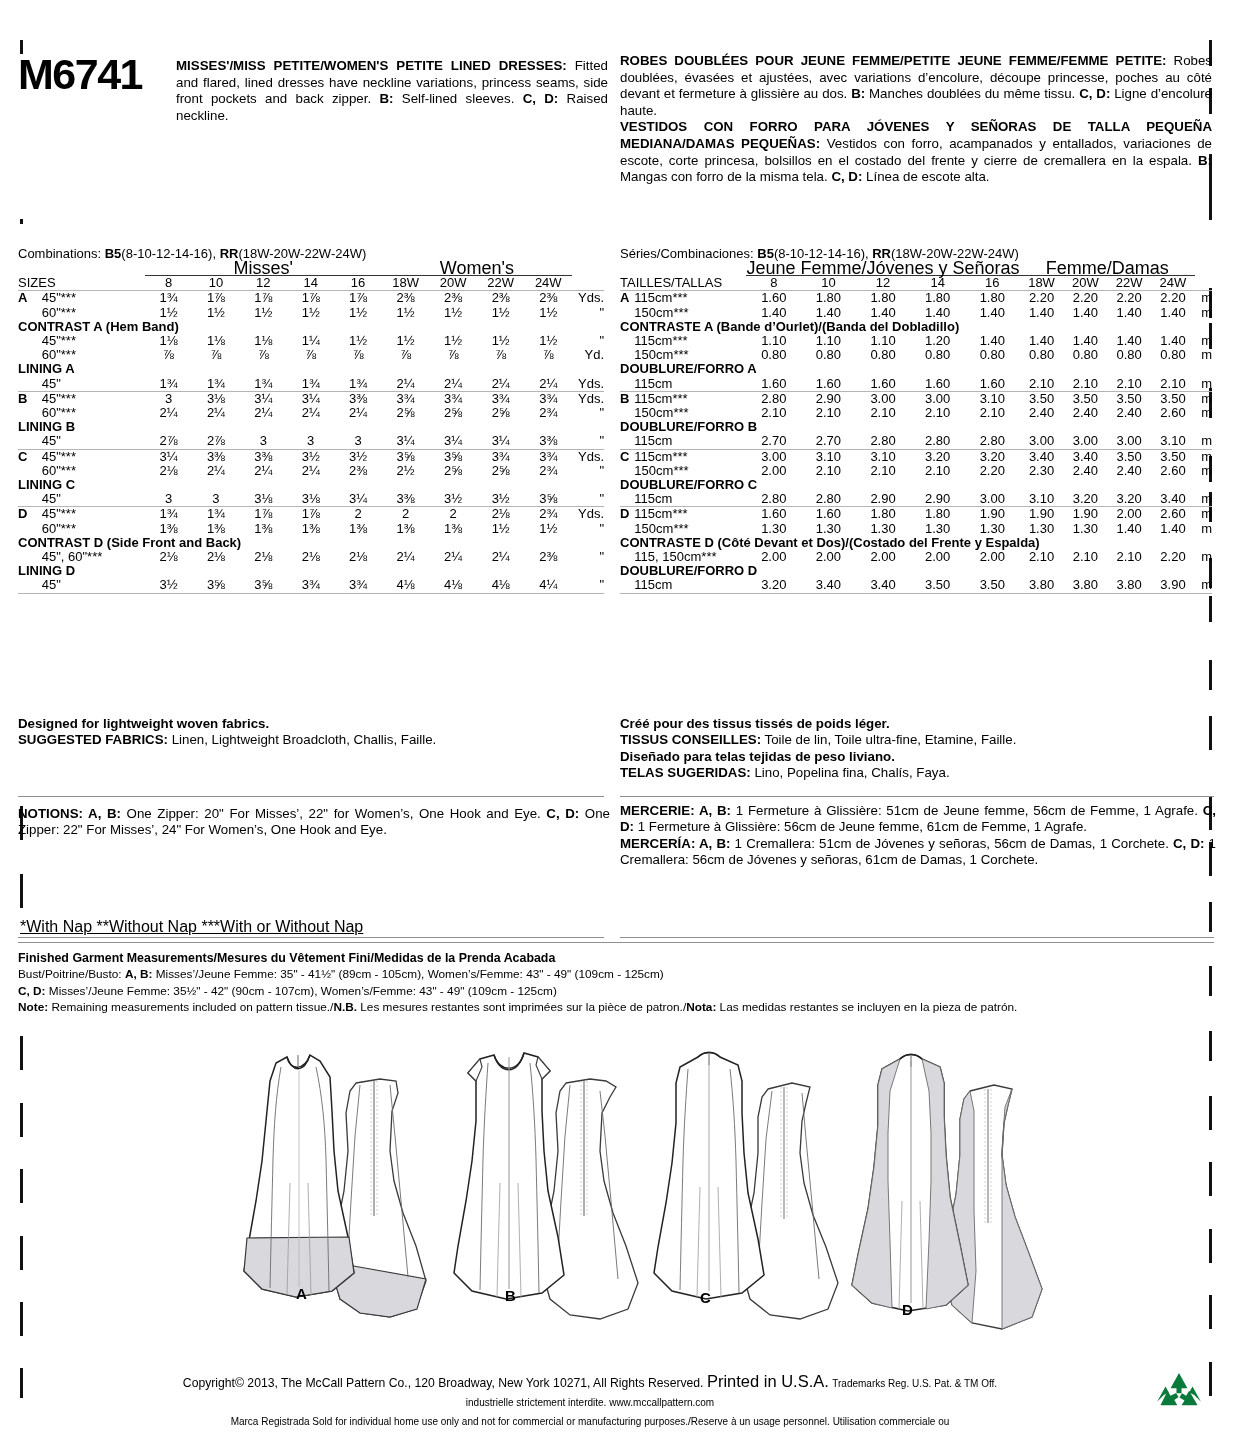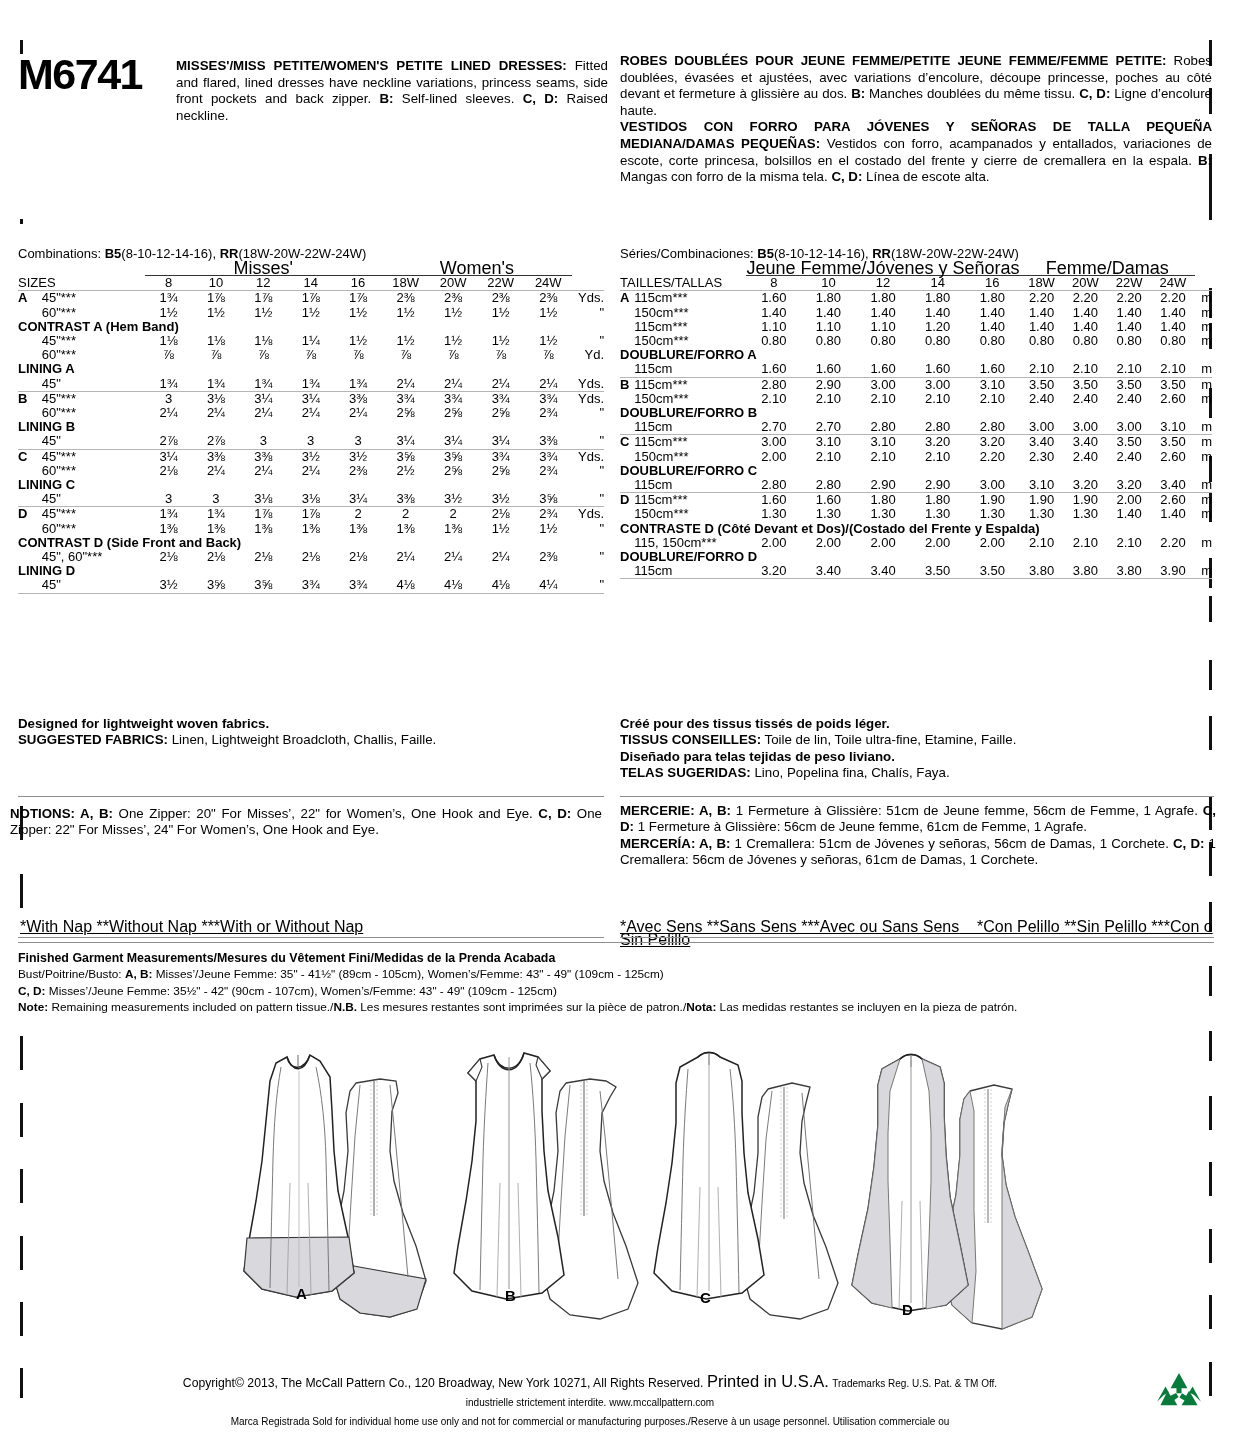--- a/index.html
+++ b/index.html
@@ -32,21 +32,21 @@
   .unit{text-align:right;}
   .cap{text-align:center;font-size:18px;}
   .capline{border-bottom:1.2px solid #333;}
   .fr{font-size:13px;}
 
   
   .blk{position:absolute;font-size:13.3px;line-height:16.4px;}
   .blk b{font-weight:bold;}
   #fabL{left:18px;top:680px;width:586px;}
   #fabR{left:620px;top:680px;width:596px;}
-  #notL{left:10px;top:770px;width:592px;text-align:justify;}
+  #notL{left:18px;top:770px;width:592px;text-align:justify;}
   #notR{left:620px;top:767px;width:596px;text-align:justify;}
   .nap{position:absolute;font-size:16px;line-height:13px;text-decoration:underline;}
   #napL{left:20px;top:884px;}
   #napR{left:620px;top:884px;width:596px;}
 
   .sep{position:absolute;background:#8e8e8e;height:1.2px;}
 
   
   #fin{position:absolute;left:18px;top:914px;width:1200px;font-size:11.8px;
        line-height:16.3px;}
@@ -447,20 +447,23 @@
             <td class="num fr">1.40</td>
             <td class="num fr">1.40</td>
             <td class="num fr">1.40</td>
             <td class="num fr">1.40</td>
             <td class="num fr">1.40</td>
             <td class="num fr">1.40</td>
             <td class="num fr">1.40</td>
             <td class="unit">m</td>
           </tr>
           <tr>
+            <td colspan="12" class="sec lbl">CONTRASTE A (Bande d’Ourlet)/(Banda del Dobladillo)</td>
+          </tr>
+          <tr>
             <td class="vb lbl"></td>
             <td class="lbl">115cm***</td>
             <td class="num fr">1.10</td>
             <td class="num fr">1.10</td>
             <td class="num fr">1.10</td>
             <td class="num fr">1.20</td>
             <td class="num fr">1.40</td>
             <td class="num fr">1.40</td>
             <td class="num fr">1.40</td>
             <td class="num fr">1.40</td>
@@ -657,25 +660,20 @@
   <div class="blk" id="fabR"><b>Créé pour des tissus tissés de poids léger.</b><br><b>TISSUS CONSEILLES:</b> Toile de lin, Toile ultra-fine, Etamine, Faille.<br><b>Diseñado para telas tejidas de peso liviano.</b><br><b>TELAS SUGERIDAS:</b> Lino, Popelina fina, Chalís, Faya.</div>
   <div class="blk" id="fabL"><b>Designed for lightweight woven fabrics.</b><br><b>SUGGESTED FABRICS:</b> Linen, Lightweight Broadcloth, Challis, Faille.</div>
 
   <div class="sep" style="left:18px;top:760px;width:586px;"></div>
   <div class="sep" style="left:620px;top:760px;width:594px;"></div>
 
   <div class="blk" id="notL"><b>NOTIONS: A, B:</b> One Zipper: 20" For Misses’, 22" for Women’s, One Hook and Eye. <b>C, D:</b> One Zipper: 22" For Misses’, 24" For Women’s, One Hook and Eye.</div>
   <div class="blk" id="notR"><b>MERCERIE: A, B:</b> 1 Fermeture à Glissière: 51cm de Jeune femme, 56cm de Femme, 1 Agrafe. <b>C, D:</b> 1 Fermeture à Glissière: 56cm de Jeune femme, 61cm de Femme, 1 Agrafe.<br><b>MERCERÍA: A, B:</b> 1 Cremallera: 51cm de Jóvenes y señoras, 56cm de Damas, 1 Corchete. <b>C, D:</b> 1 Cremallera: 56cm de Jóvenes y señoras, 61cm de Damas, 1 Corchete.</div>
 
   <div class="nap" id="napL">*With Nap **Without Nap ***With or Without Nap</div>
-  <div class="nap" id="napR">
-    <span>*Avec Sens **Sans Sens ***Avec ou Sans Sens</span>
-    &nbsp;&nbsp;
-    <span>*Con Pelillo **Sin Pelillo ***Con o Sin Pelillo</span>
-  </div>
 
   <div class="sep" style="left:18px;top:901px;width:586px;"></div>
   <div class="sep" style="left:620px;top:901px;width:594px;"></div>
   <div class="sep" style="left:18px;top:906px;width:1196px;"></div>
 
   <div id="fin">
     <div class="t1">Finished Garment Measurements/Mesures du Vêtement Fini/Medidas de la Prenda Acabada</div>
     <div>Bust/Poitrine/Busto: <b>A, B:</b> Misses’/Jeune Femme: 35" - 41½" (89cm - 105cm), Women’s/Femme: 43" - 49" (109cm - 125cm)</div>
     <div><b>C, D:</b> Misses’/Jeune Femme: 35½" - 42" (90cm - 107cm), Women’s/Femme: 43" - 49" (109cm - 125cm)</div>
     <div><b>Note:</b> Remaining measurements included on pattern tissue./<b>N.B.</b> Les mesures restantes sont imprimées sur la pièce de patron./<b>Nota:</b> Las medidas restantes se incluyen en la pieza de patrón.</div>

